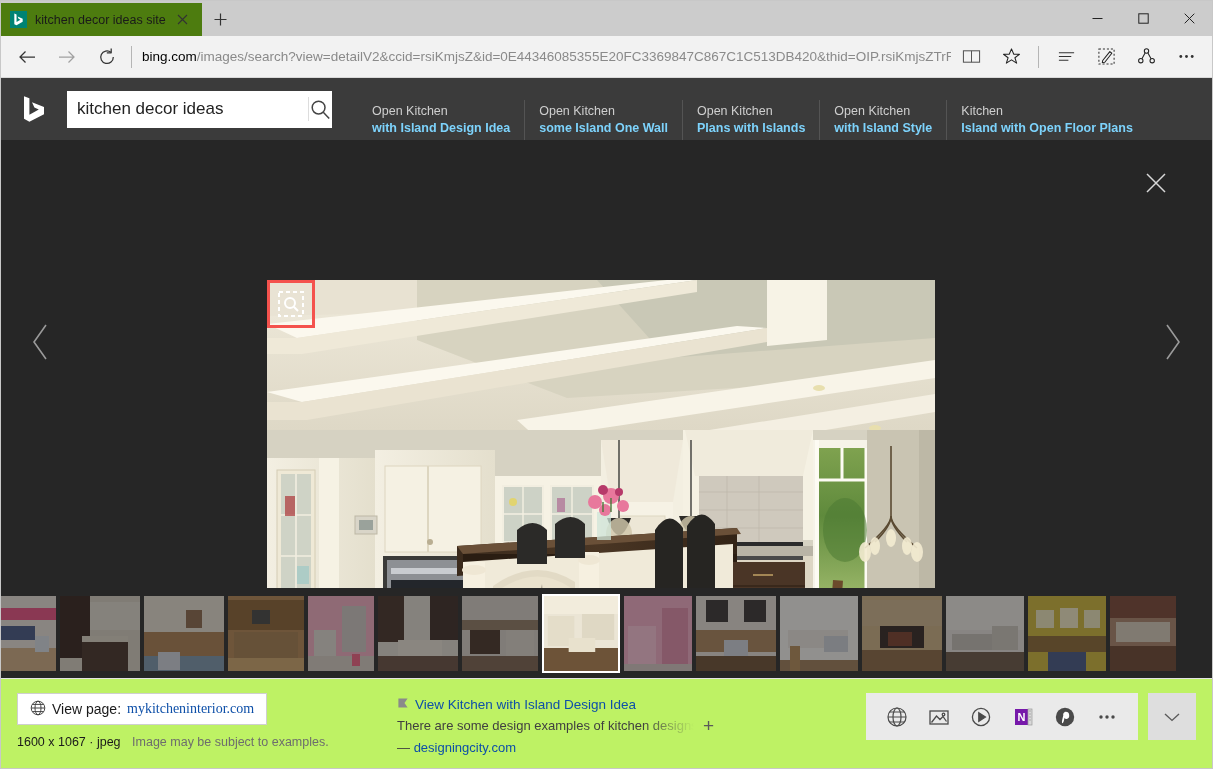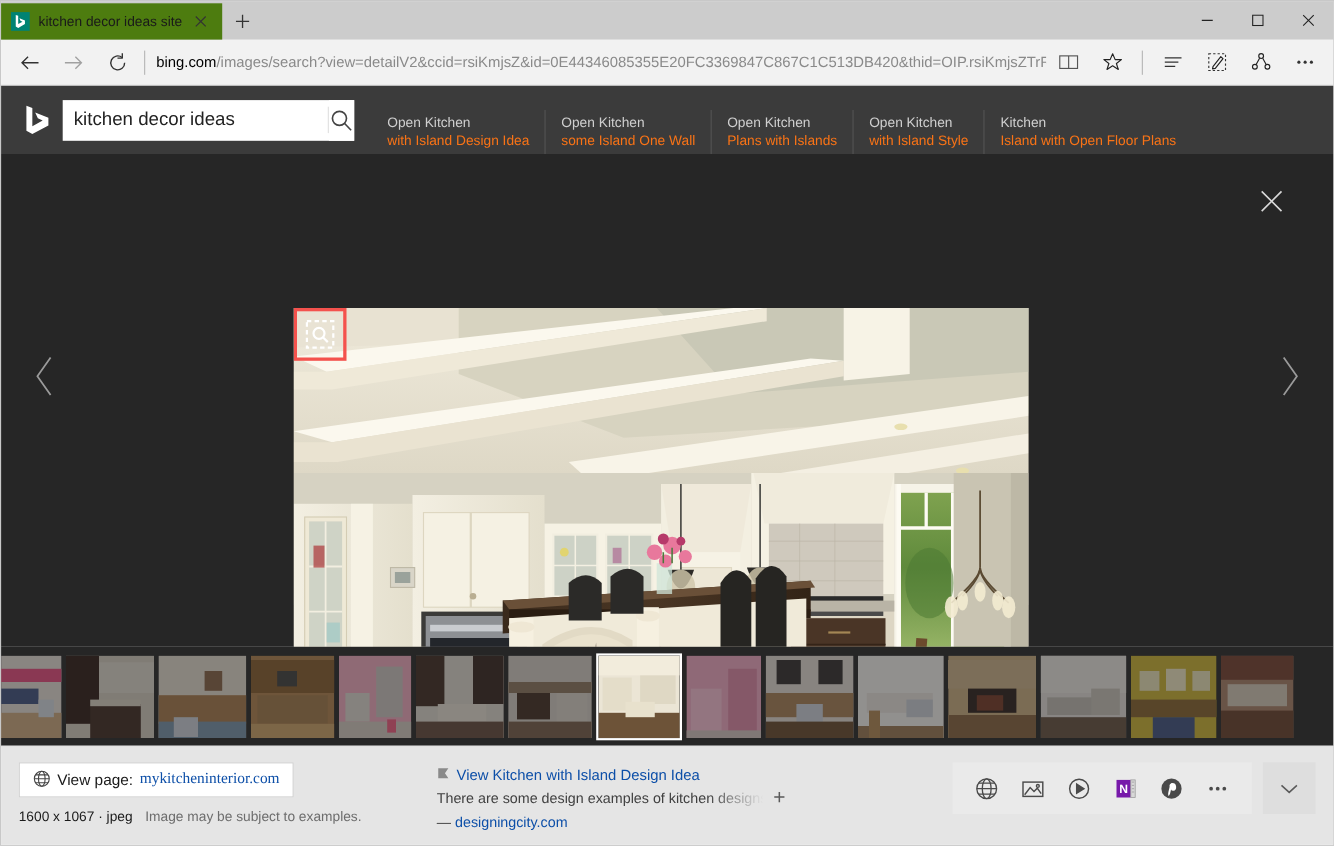--- a/index.html
+++ b/index.html
@@ -83,21 +83,21 @@
     white-space: nowrap; cursor: text;
   }
   .addr-host { color: #000000; }
   .navbar-right { display: flex; align-items: center; }
   .navbar-right .navbtn svg { width: 19px; height: 19px; }
   .nav-sep { width: 1px; height: 22px; background: #b5b5b5; margin: 0 7px; }
 
   
   .bing-header {
     height: 62px; background: #3b3b3b; flex: 0 0 62px;
-    display: flex; align-items: center; padding: 0 0 0 14px;
+    display: flex; align-items: center; padding: 0 0 0 14px; gap: 10px;
   }
   .bing-logo { width: 38px; flex: 0 0 38px; display: flex; align-items: center;
     justify-content: center; cursor: pointer; }
   .bing-logo svg { width: 24px; height: 28px; }
   .searchbox {
     width: 265px; height: 37px; background: #ffffff;
     display: flex; align-items: center; margin-left: 4px;
     flex: 0 0 265px; cursor: text;
   }
   .searchbox input {
@@ -115,21 +115,21 @@
     display: flex; align-items: flex-end; height: 62px;
     margin-left: 22px; flex: 1; overflow: hidden;
   }
   .rel-item {
     padding: 0 14px; height: 40px; display: flex; flex-direction: column;
     justify-content: center; cursor: pointer; white-space: nowrap;
     border-left: 1px solid #545454;
   }
   .rel-item:first-child { border-left: none; padding-left: 8px; }
   .rel-top { font-size: 12.5px; color: #cfcfcf; line-height: 17px; }
-  .rel-bot { font-size: 12.5px; color: #f97316; font-weight: normal; line-height: 17px; }
+  .rel-bot { font-size: 12.5px; color: #7dd3fc; font-weight: bold; line-height: 17px; }
 
   
   .viewer {
     flex: 1; background: #262626; position: relative;
     display: flex; align-items: center; justify-content: center;
     overflow: hidden;
   }
   .nav-arrow {
     position: absolute; top: 0; bottom: 44px; width: 80px;
     display: flex; align-items: center; justify-content: center;
@@ -176,21 +176,21 @@
   .thumb .tbg { width: 100%; height: 100%; display: block; }
   .thumb::after {
     content: ''; position: absolute; inset: 0;
     background: rgba(20,20,24,.42);
   }
   .thumb.selected { border: 2px solid #ffffff; height: 79px; }
   .thumb.selected::after { background: rgba(20,20,24,0); }
 
   
   .infobar {
-    height: 90px; background: #e5e5e5; flex: 0 0 90px;
+    height: 90px; background: #bef264; flex: 0 0 90px;
     display: flex; align-items: flex-start; padding: 14px 16px 0 16px;
     position: relative; border-top: 1px solid #e2e2e2;
   }
   .info-left { width: 380px; flex: 0 0 380px; }
   .viewpage {
     display: inline-flex; align-items: center; gap: 6px;
     border: 1px solid #cfcfcf; background: #fff;
     height: 32px; padding: 0 12px; cursor: pointer; font-size: 14px;
   }
   .viewpage svg { width: 16px; height: 16px; flex: 0 0 16px; }

